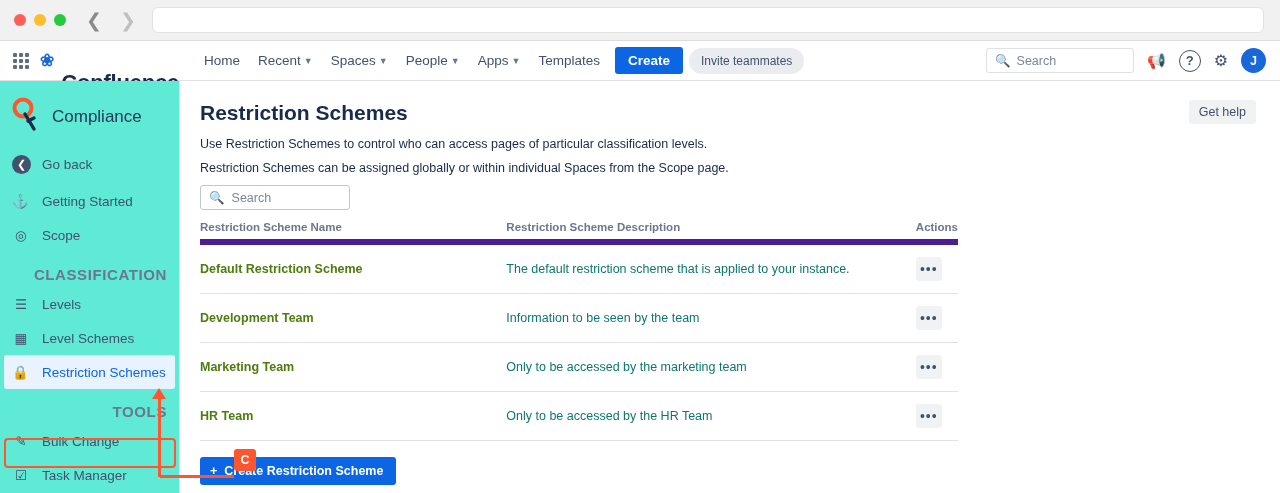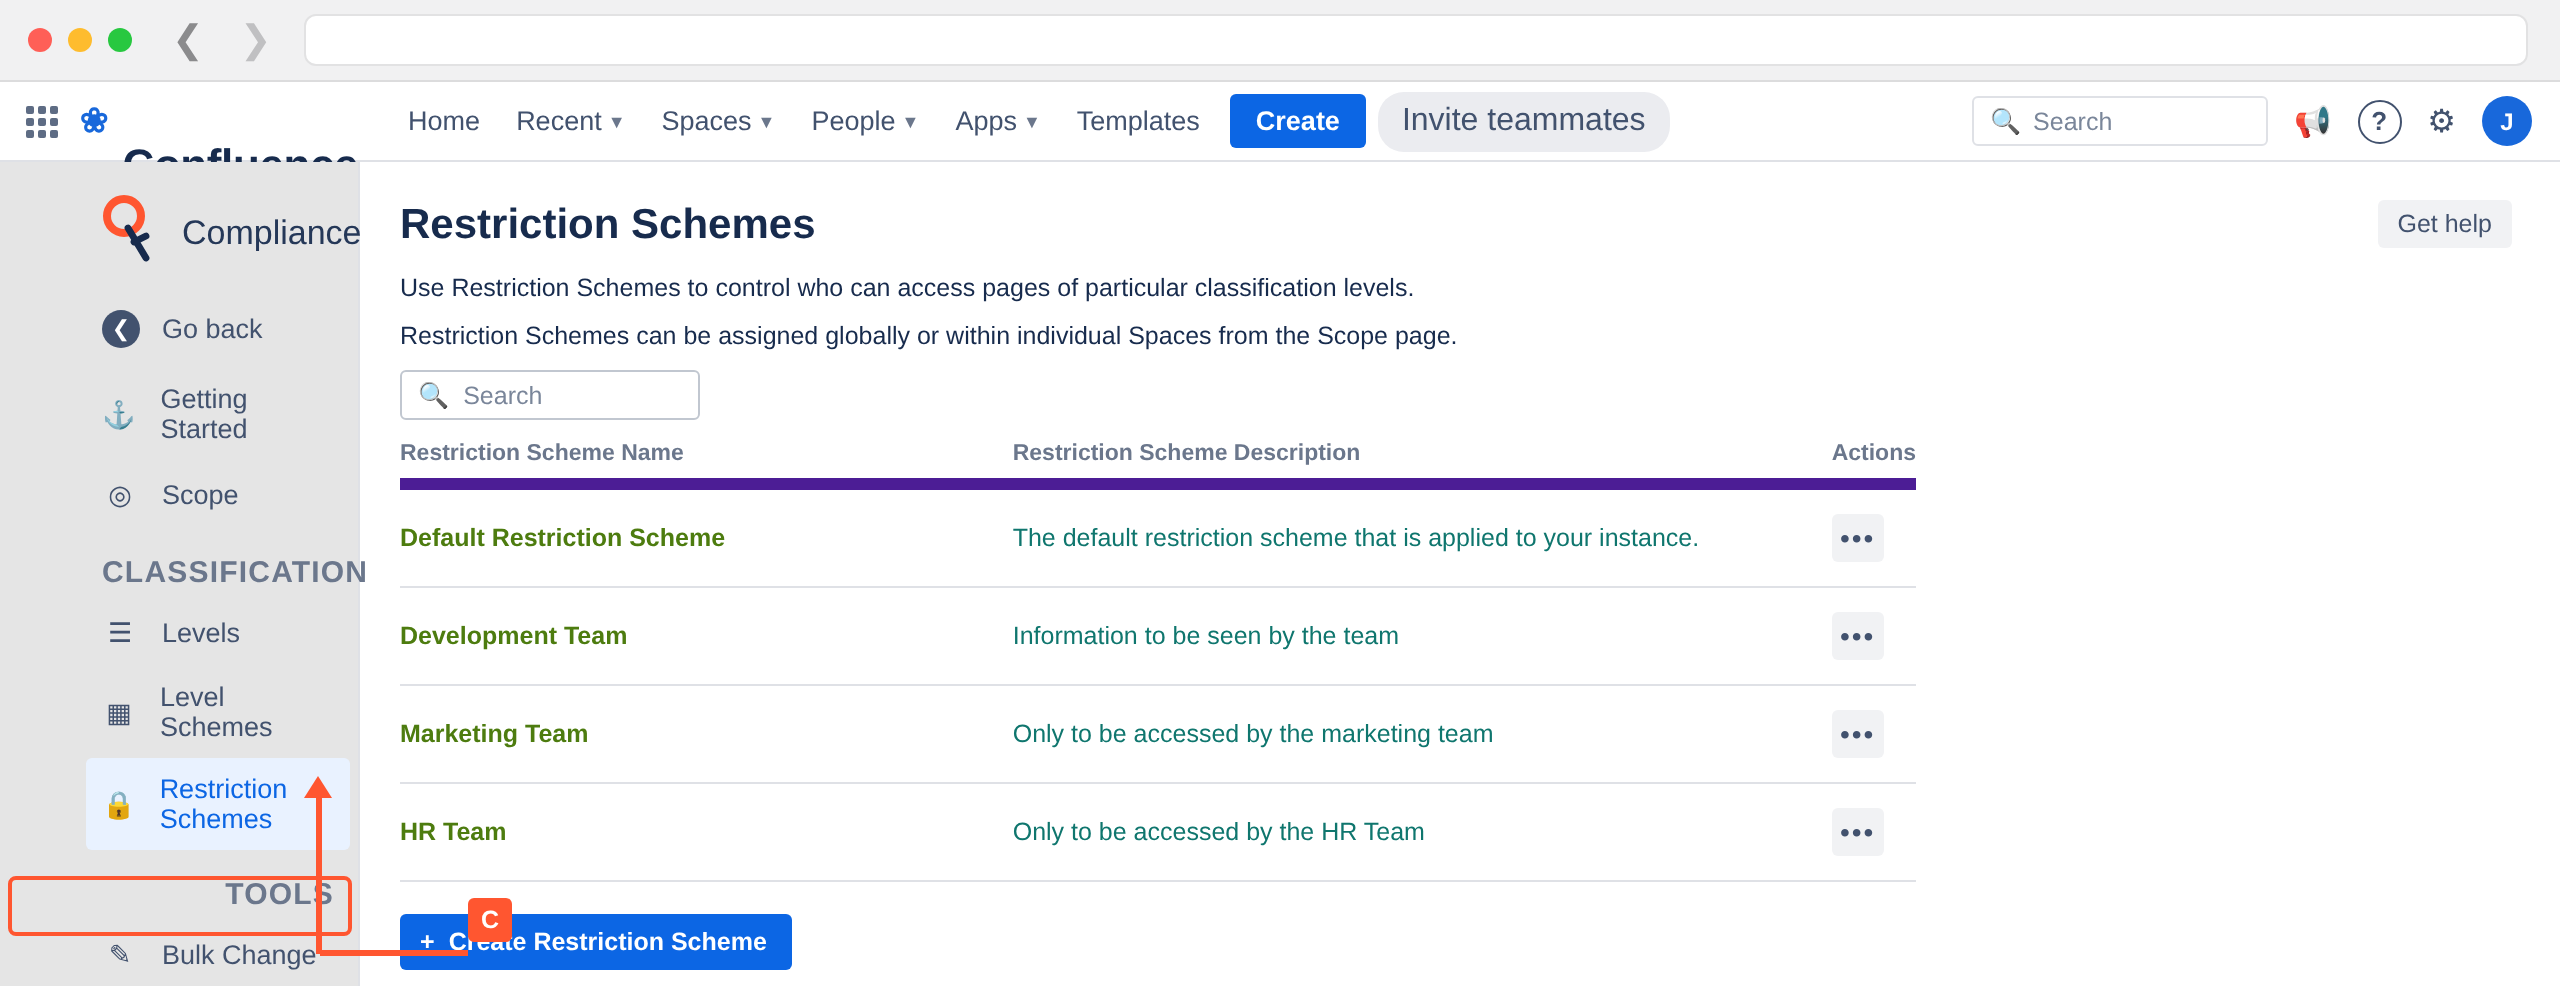--- a/index.html
+++ b/index.html
@@ -101,21 +101,21 @@
     border-radius: 3px;
     font-weight: bold;
     font-size: 13.5px;
     margin: 0 6px 0 6px;
   }
   .invite-btn {
     background: #ebecf0;
     color: #42526e;
     padding: 6px 12px;
     border-radius: 13px;
-    font-size: 16px;
+    font-size: 12px;
   }
   .topnav-right {
     margin-left: auto;
     display: flex;
     align-items: center;
     gap: 13px;
   }
   .search-box {
     width: 148px;
     height: 25px;
@@ -150,25 +150,24 @@
 
   
   .body-wrap {
     display: flex;
     height: 412px;
   }
   .sidebar {
     width: 180px;
     min-width: 180px;
     border-right: 1px solid #dfe1e6;
-    background: #e5e5e5;
+    background: #5eead4;
     box-sizing: border-box;
     padding-top: 12px;
     position: relative;
-    padding-left: 39px;
   }
   .app-title {
     display: flex;
     align-items: center;
     gap: 6px;
     padding: 4px 10px 0 12px;
   }
   .key-icon { width: 34px; height: 40px; position: relative; }
   .app-title-text {
     font-size: 17px;

